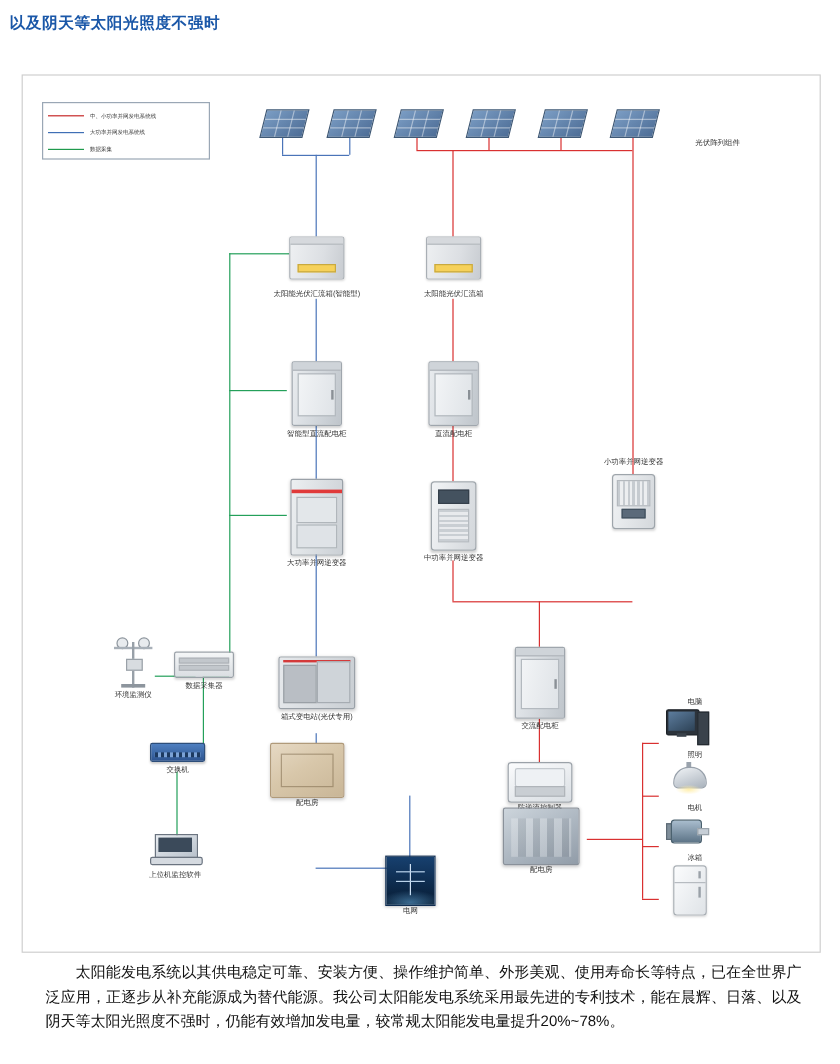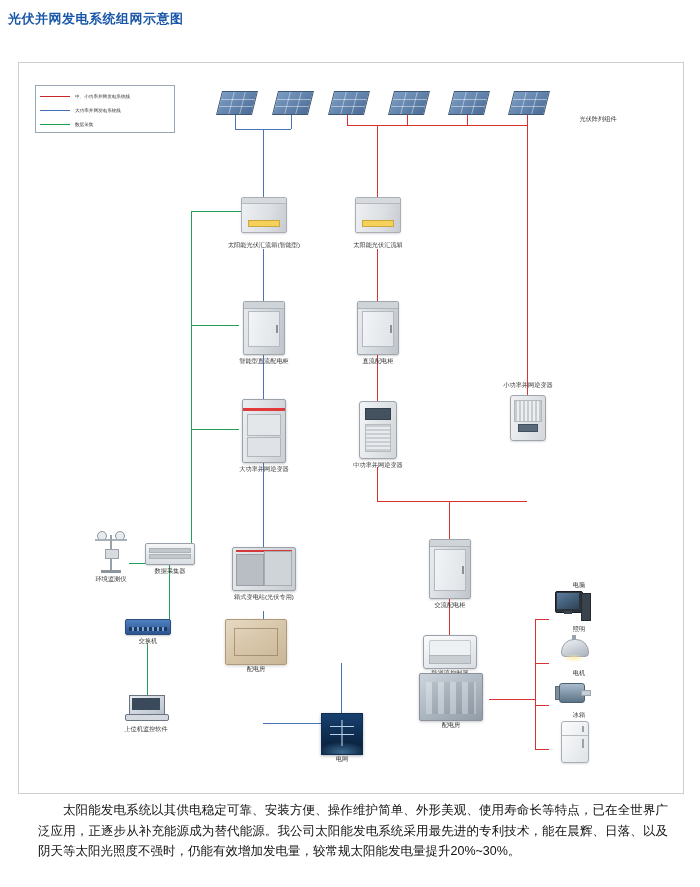--- a/index.html
+++ b/index.html
@@ -203,21 +203,21 @@
   #footer-text{
     position:absolute;left:38px;top:800px;width:630px;
     font-size:12.5px;line-height:1.65;color:#111;text-align:justify;
     font-family:"Liberation Sans","DejaVu Sans",sans-serif;
   }
   #footer-text p{margin:0;text-indent:2em;}
 </style>
 </head>
 <body>
 
-<div id="page-title">光伏并网发电系统组网示意图</div>
+<div id="page-title">以及阴天等太阳光照度不强时</div>
 
 <div id="diagram-frame">
 
   <div id="legend">
     <div class="legend-row">
       <span class="legend-line" style="border-top-color:#c62828"></span>
       <span class="legend-label">中、小功率并网发电系统线</span>
     </div>
     <div class="legend-row">
       <span class="legend-line" style="border-top-color:#3f6fb5"></span>
@@ -491,14 +491,14 @@
           <div class="div"></div>
           <div class="h1"></div>
           <div class="h2"></div>
         </div>
     </div>
   </div>
 
 </div>
 
 <div id="footer-text">
-  <p>太阳能发电系统以其供电稳定可靠、安装方便、操作维护简单、外形美观、使用寿命长等特点，已在全世界广泛应用，正逐步从补充能源成为替代能源。我公司太阳能发电系统采用最先进的专利技术，能在晨辉、日落、以及阴天等太阳光照度不强时，仍能有效增加发电量，较常规太阳能发电量提升20%~30%。</p>
+  <p>太阳能发电系统以其供电稳定可靠、安装方便、操作维护简单、外形美观、使用寿命长等特点，已在全世界广泛应用，正逐步从补充能源成为替代能源。我公司太阳能发电系统采用最先进的专利技术，能在晨辉、日落、以及阴天等太阳光照度不强时，仍能有效增加发电量，较常规太阳能发电量提升20%~78%。</p>
 </div>
 
 </body></html>

